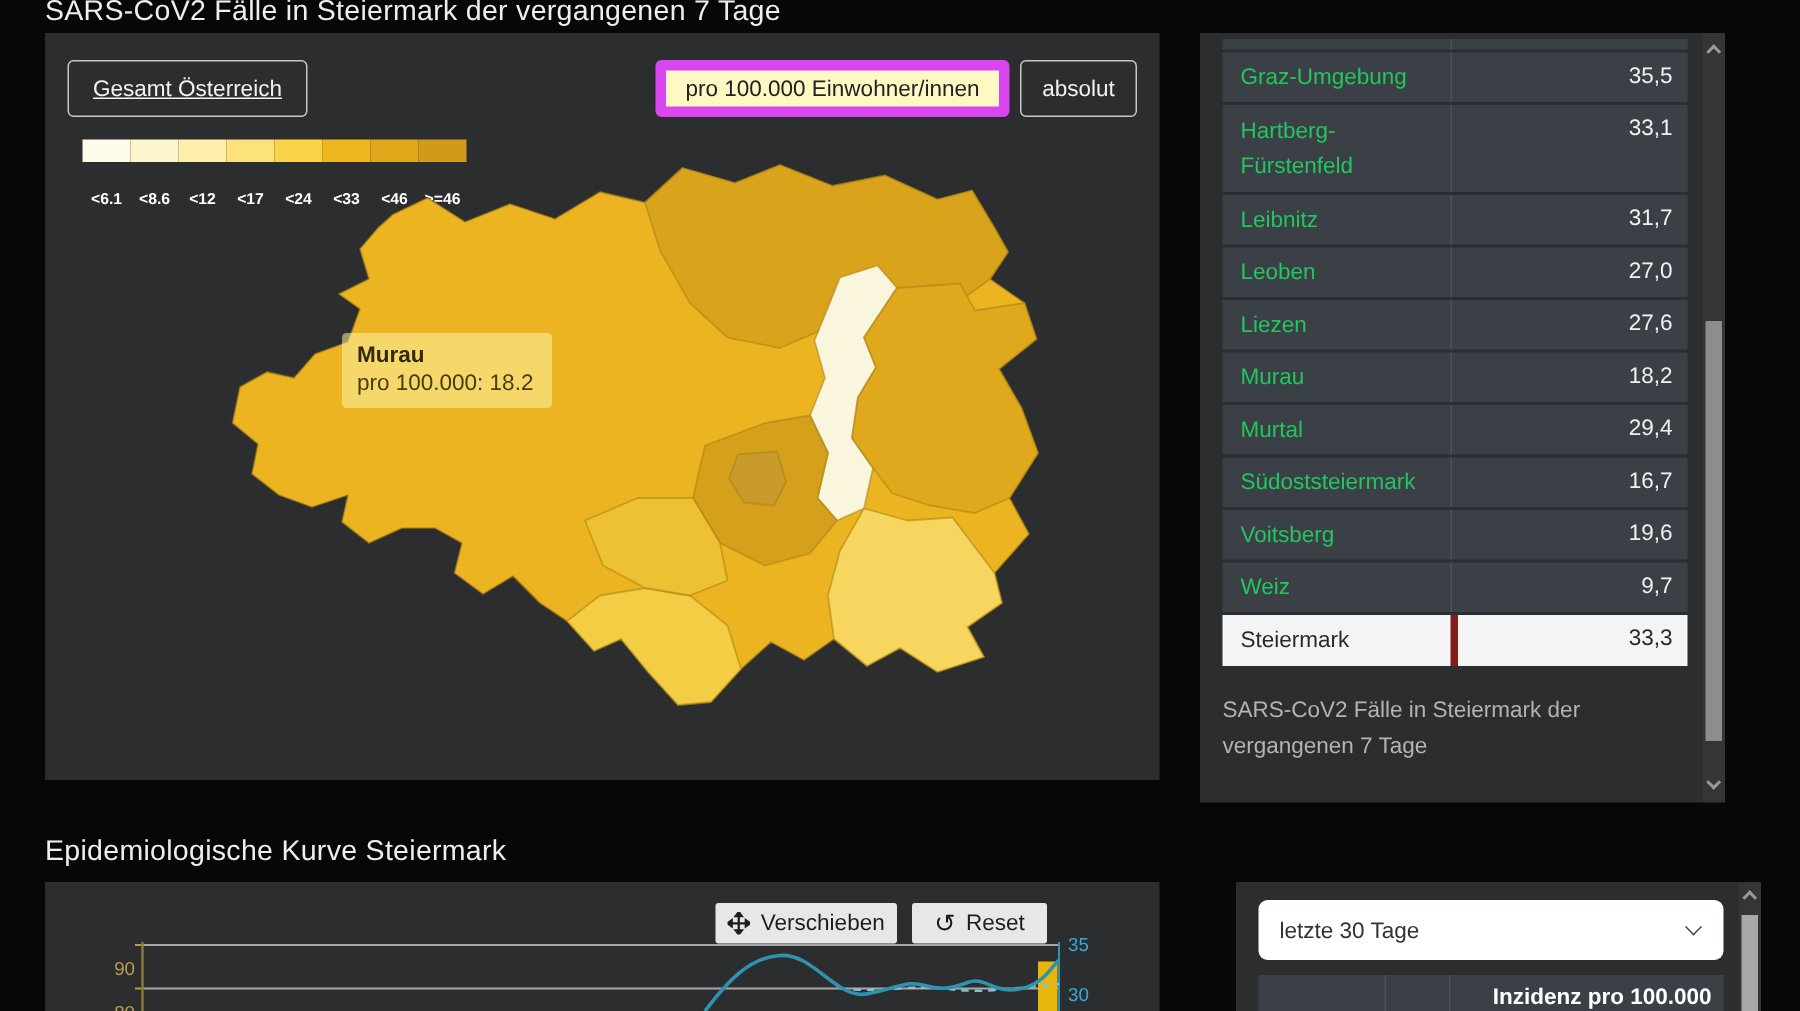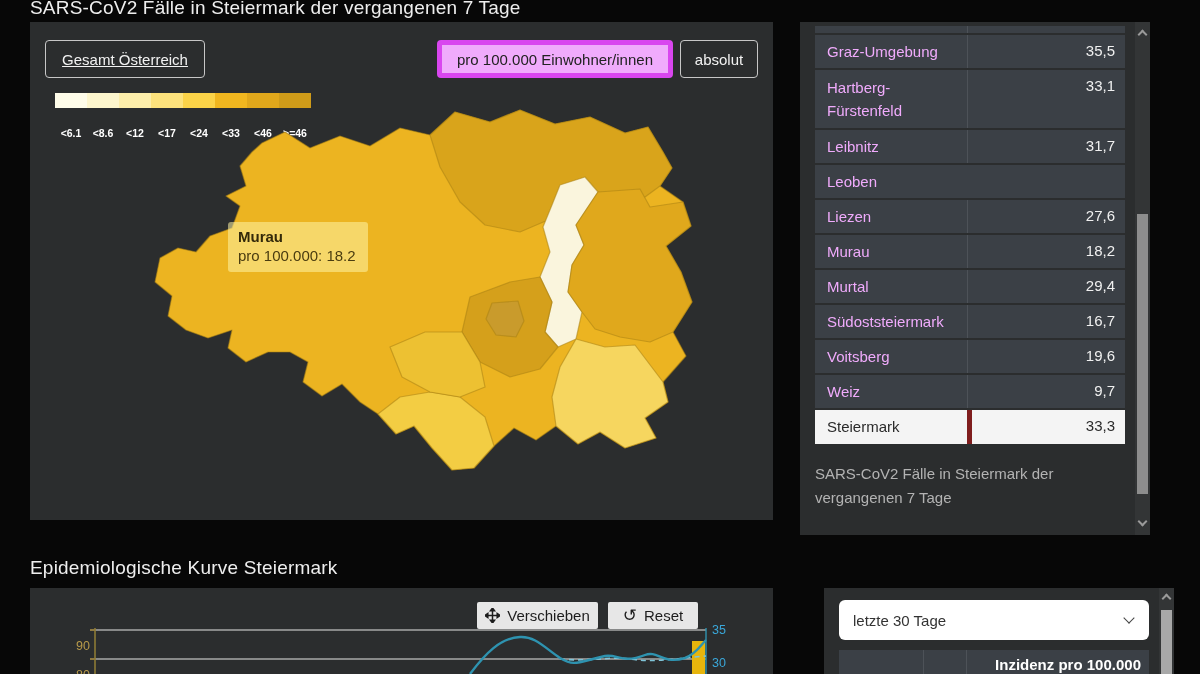--- a/index.html
+++ b/index.html
@@ -8,40 +8,40 @@
   .panel { position:absolute; background:#2b2d2e; }
 
   .page-title { position:absolute; color:#eeeeee; font-size:19px; font-weight:500; letter-spacing:.2px; }
 
   
   #map-panel { left:30px; top:22px; width:743px; height:498px; overflow:hidden; }
   .btn-outline { position:absolute; background:transparent; border:1px solid #c7c7c7; border-radius:4px;
                  color:#f2f2f2; font-size:15px; display:flex; align-items:center; justify-content:center;
                  cursor:pointer; font-family:inherit; }
   .btn-outline span { text-decoration:underline; }
-  .btn-white { position:absolute; background:#f0abfc; border:5px solid #d946ef; border-radius:4px;
+  .btn-white { position:absolute; background:#fef9c3; border:7px solid #d946ef; border-radius:4px;
                color:#222; font-size:15px; display:flex; align-items:center; justify-content:center;
                cursor:pointer; font-family:inherit; }
   #legend { position:absolute; left:25px; top:71px; }
   .legend-swatches { display:flex; }
   .legend-swatches div { width:32px; height:15px; }
   .legend-labels { display:flex; }
   .legend-labels div { width:32px; text-align:center; color:#fff; font-size:10.5px; font-weight:bold; margin-top:19px; }
 
   #map-svg { position:absolute; left:110px; top:85px; }
   #map-tooltip { position:absolute; left:198px; top:200px; padding:6px 12px 8px 10px; border-radius:3px;
                  background:rgba(255,244,166,0.55); }
   #map-tooltip .tt-title { font-size:15px; font-weight:bold; color:#33290a; }
   #map-tooltip .tt-value { font-size:15px; color:#4a3c10; margin-top:2px; }
 
   
   #table-panel { left:800px; top:22px; width:350px; height:513px; overflow:hidden; }
   #rows { position:absolute; left:15px; top:4px; width:310px; }
   .t-row { display:flex; background:#3b4046; margin-bottom:2px; align-items:center; }
-  .t-row .t-name { width:152px; padding:0 6px 0 12px; color:#f0abfc; font-size:15px; line-height:1.55; }
+  .t-row .t-name { width:152px; padding:0 6px 0 12px; color:#22c55e; font-size:15px; line-height:1.55; }
   .t-row .t-val  { flex:1; text-align:right; padding-right:10px; color:#f0f0f0; font-size:15px;
                    border-left:1px solid #4d5258; align-self:stretch; display:flex; align-items:flex-start;
                    justify-content:flex-end; padding-top:7px; }
   .t-row.h33 { height:33px; } .t-row.h58 { height:58px; } .t-row.h34 { height:34px; }
   .t-row.sliver { height:7px; }
   .t-row.sel { background:#f4f4f4; }
   .t-row.sel .t-name { color:#2a2a2a; }
   .t-row.sel .t-val { color:#2a2a2a; border-left:5px solid #7f1d1d; }
   #table-caption { position:absolute; left:15px; top:440px; width:290px; color:#b3b3b3;
                    font-size:15px; line-height:1.6; }
@@ -176,20 +176,21 @@
     <div class="t-row h58">
       <div class="t-name">Hartberg-Fürstenfeld</div>
       <div class="t-val">33,1</div>
     </div>
     <div class="t-row h33">
       <div class="t-name">Leibnitz</div>
       <div class="t-val">31,7</div>
     </div>
     <div class="t-row h33">
       <div class="t-name">Leoben</div>
+      <div class="t-val">27,0</div>
     </div>
     <div class="t-row h33">
       <div class="t-name">Liezen</div>
       <div class="t-val">27,6</div>
     </div>
     <div class="t-row h33">
       <div class="t-name">Murau</div>
       <div class="t-val">18,2</div>
     </div>
     <div class="t-row h33">

